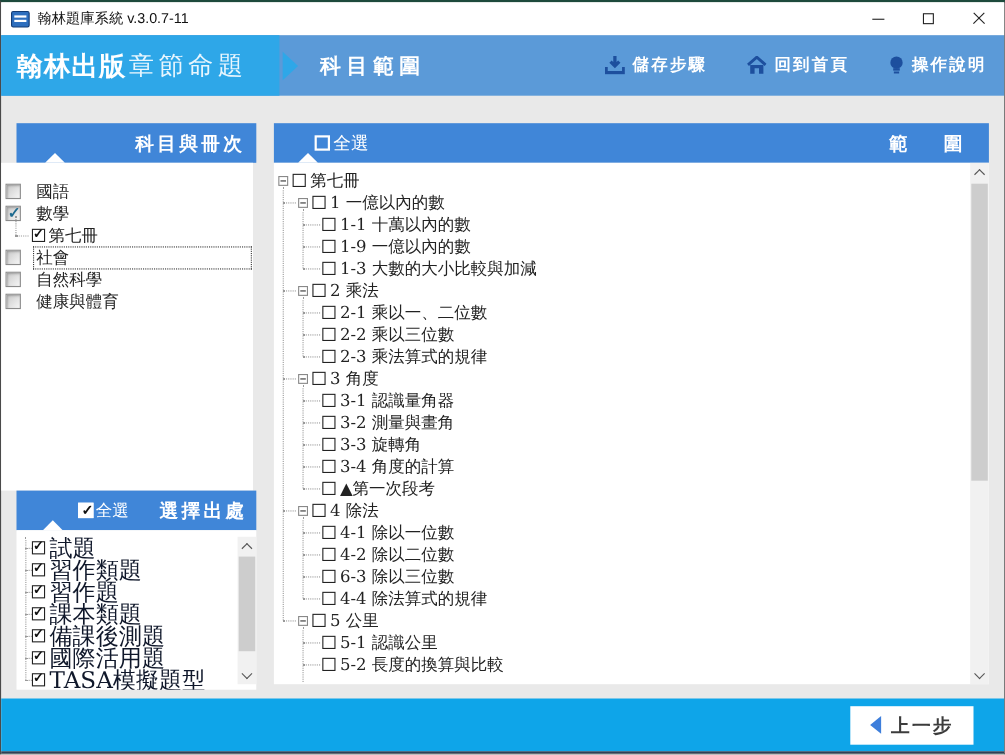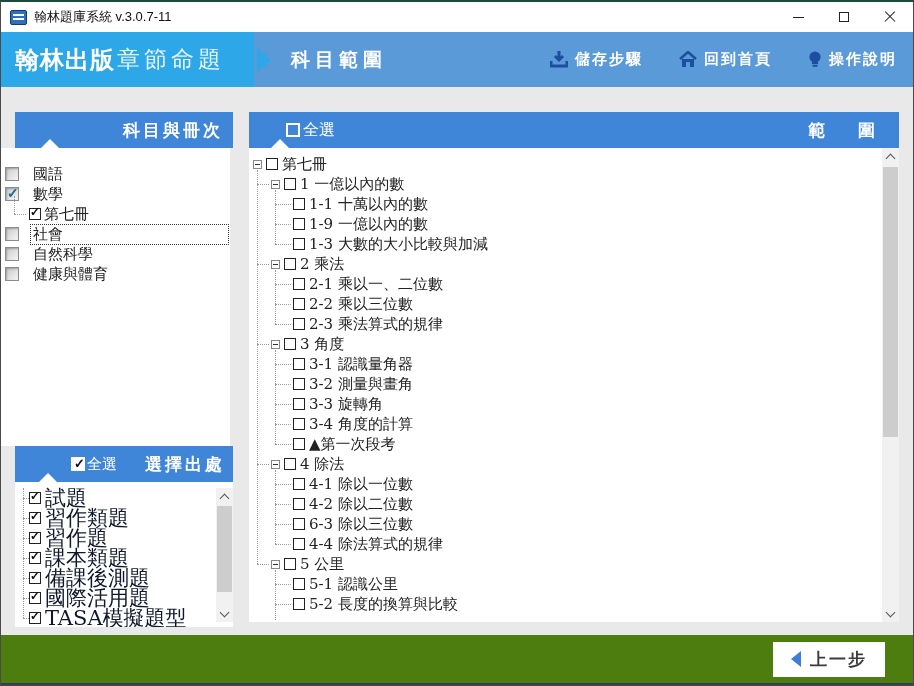--- a/index.html
+++ b/index.html
@@ -85,21 +85,21 @@
 
   
   .scrollbar { position:absolute; width:17px; background:#f1f1f1; }
   .sb-arrow { position:absolute; left:0; width:17px; height:17px; display:flex; align-items:center; justify-content:center; }
   .chev { width:7px; height:7px; border-right:1.6px solid #555; border-bottom:1.6px solid #555; display:block; }
   .chev.up { transform:rotate(-135deg); margin-top:4px; }
   .chev.down { transform:rotate(45deg); margin-bottom:3px; }
   .sb-thumb { position:absolute; left:1px; width:15px; background:#cdcdcd; }
 
   
-  .footer { position:absolute; left:0; top:633px; width:100%; height:48px; background:#4d7c0f;
+  .footer { position:absolute; left:0; top:633px; width:100%; height:48px; background:#0ea5e9;
     display:flex; align-items:center; justify-content:flex-end; gap:10px; padding-right:28px; }
   .footer-strip { position:absolute; left:0; top:681px; width:100%; height:5px; background:#2e4057; }
   .nav-btn { width:112px; height:35px; background:#fff; display:flex; align-items:center; justify-content:center;
     gap:9px; font-size:17px; font-weight:bold; color:#3c3c3c; letter-spacing:2px; cursor:pointer; }
   .arr-left  { width:0; height:0; border-top:8px solid transparent; border-bottom:8px solid transparent; border-right:10px solid #3d7edb; }
   .arr-right { width:0; height:0; border-top:8px solid transparent; border-bottom:8px solid transparent; border-left:10px solid #3d7edb; }
 </style>
 </head>
 <body>
 

